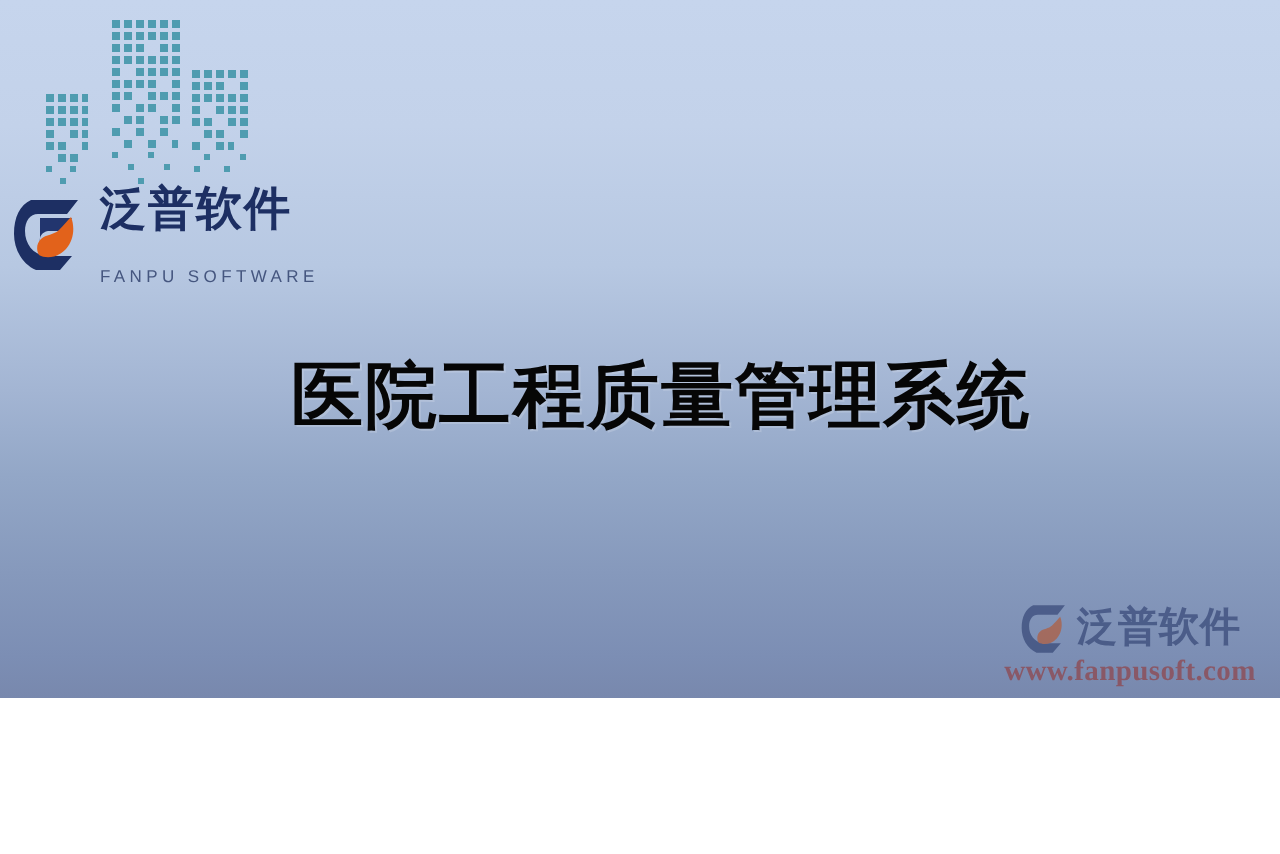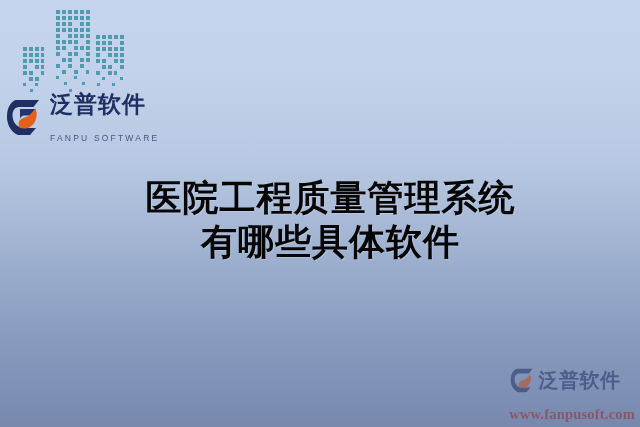--- a/index.html
+++ b/index.html
@@ -9,21 +9,21 @@
   body {
     width: 640px;
     height: 427px;
     overflow: hidden;
     font-family: "Liberation Sans", "DejaVu Sans", sans-serif;
   }
 
   #banner {
     position: relative;
     width: 640px;
-    height: 427px;
+    height: 349px;
     overflow: hidden;
     background: linear-gradient(180deg,
         #c6d5ed 0%,
         #c3d2ea 18%,
         #b7c8e2 38%,
         #a3b5d3 56%,
         #93a7c7 68%,
         #8699bc 82%,
         #7c8eb4 94%,
         #7888ad 100%);
@@ -121,29 +121,28 @@
   #wm-cn {
     margin-left: 3px;
     font-size: 20px;
     font-weight: bold;
     color: #2c3d6e;
     letter-spacing: 0.5px;
     line-height: 1;
     white-space: nowrap;
   }
   #wm-url {
-    margin-top: 13px;
+    margin-top: 1px;
     font-family: "Liberation Serif", "DejaVu Serif", serif;
     font-size: 14.5px;
     font-weight: bold;
     color: #93393a;
     letter-spacing: 0.2px;
     white-space: nowrap;
     line-height: 1.1;
-    text-align: right;
   }
 </style>
 </head>
 <body>
 
 <div id="banner">
 
   <div id="skyline">
     <svg width="120" height="92" viewBox="0 0 120 92" xmlns="http://www.w3.org/2000/svg">
       <g fill="#4f9cb0">
@@ -278,21 +277,20 @@
       </svg>
     </div>
     <div id="logo-text">
       <div id="logo-cn">泛普软件</div>
       <div id="logo-en">FANPU SOFTWARE</div>
     </div>
   </div>
 
   <div id="title-block">
     <div class="title-line">医院工程质量管理系统</div>
-    <div class="title-line">有哪些具体软件</div>
   </div>
 
   <div id="watermark">
     <div id="wm-row">
       <div id="wm-mark">
         <svg width="26" height="25" viewBox="0 0 38 37" xmlns="http://www.w3.org/2000/svg">
           <path d="M9.5 1 L33 1 L27.5 8 L13 8 C9 8 6.5 11.5 6.5 16.5 C6.5 23 10.5 28 16.5 29 L30 29 L24 36 L12 36 C5 33 1 25.5 1 18 C1 9.5 4 3.5 9.5 1 Z" fill="#2c3d6e"></path>
           <path d="M29.5 9.5 C31.5 14.5 31 21 27 25.5 C23 30 17 30.5 13.5 28.5 C12 26 12.3 22.5 14.5 20.5 C17 18.2 21 18.5 23.5 16 C26 13.5 28 11 29.5 9.5 Z" fill="#b9552a"></path>
         </svg>
       </div>

